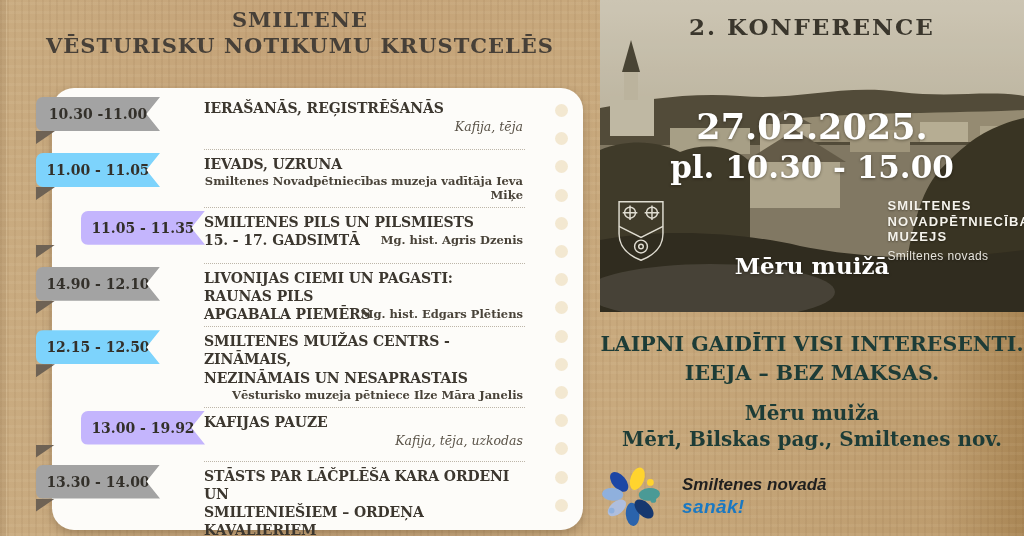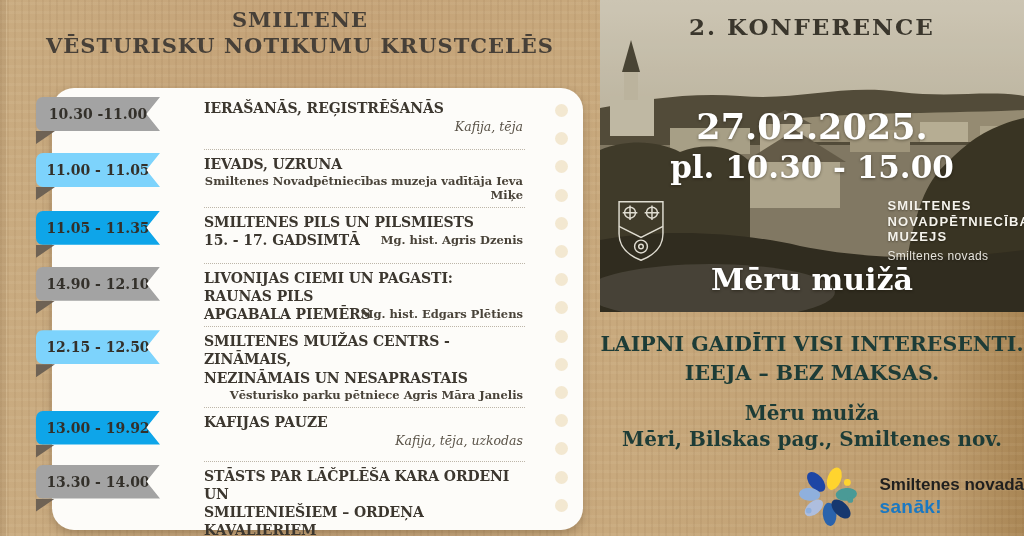--- a/index.html
+++ b/index.html
@@ -21,21 +21,21 @@
   .card{position:absolute;left:52px;top:88px;width:531px;height:442px;background:#fdfcf9;
     border-radius:22px;box-shadow:0 4px 10px rgba(70,45,20,.28);overflow:visible;}
   .rows{padding-top:6px;}
   .row{display:grid;grid-template-columns:152px 1fr;align-items:start;}
   .ribwrap{position:relative;left:-16px;width:124px;margin-top:3px;}
   .rib{position:relative;width:124px;height:34px;display:flex;align-items:center;justify-content:center;
     font-weight:bold;font-size:14px;color:#33302a;border-radius:7px 0 0 7px;
     clip-path:polygon(0 0,100% 0,89% 50%,100% 100%,0 100%);}
   .fold{position:absolute;left:0;top:100%;width:19px;height:13px;background:#6e6254;
     clip-path:polygon(0 0,100% 0,0 100%);}
-  .c-t .rib{background:#a3a3a3;} .c-y .rib{background:#7dd3fc;} .c-b .rib{background:#0ea5e9;}
+  .c-t .rib{background:#a3a3a3;} .c-y .rib{background:#7dd3fc;} .c-b .rib{background:#c4b5fd;margin-left:45px;}
   .content{margin-right:58px;border-bottom:1.6px dotted #bdb6a9;padding:5px 2px 4px 0;position:relative;}
   .row:last-of-type .content{border-bottom:none;}
   .stitle{font-weight:bold;font-size:14px;color:#3c372f;line-height:1.3;letter-spacing:-.1px;}
   .note{text-align:right;font-weight:bold;font-size:11.5px;color:#494339;margin-top:2px;line-height:1.2;}
   .itnote .note{font-style:italic;font-weight:normal;font-size:12.5px;color:#5a5348;}
   .pull .note{margin-top:-15px;}
   .mh46{min-height:46px;} .mh44{min-height:44px;} .mh48{min-height:48px;}
   .mh50{min-height:50px;} .mh52{min-height:52px;}
   .dots{position:absolute;right:15px;top:16px;height:calc(100% - 34px);display:flex;
     flex-direction:column;justify-content:space-between;}
@@ -48,27 +48,27 @@
     letter-spacing:2px;color:#3a362c;}
   .wtxt{position:absolute;width:100%;text-align:center;color:#fff;font-weight:bold;
     text-shadow:0 1px 3px rgba(20,15,5,.45);}
   .date{top:106px;font-size:35px;}
   .time{top:149px;font-size:31px;}
   .mlogo{position:absolute;top:198px;width:100%;display:flex;justify-content:space-between;
     align-items:center;gap:11px;padding-left:16px;}
   .mtext{font-family:"Liberation Sans",sans-serif;font-size:13px;font-weight:600;letter-spacing:1.2px;
     color:#f5f3ec;line-height:1.2;text-align:left;text-shadow:0 1px 2px rgba(20,15,5,.4);}
   .msub{font-weight:400;font-size:12px;letter-spacing:.4px;margin-top:4px;opacity:.92;}
-  .venue{top:262px;font-size:30px;}
+  .venue{top:252px;font-size:23px;}
   .info{position:absolute;left:0;top:312px;width:424px;bottom:0;text-align:center;color:#1d3c37;}
   .invite{font-weight:bold;font-size:20.5px;line-height:1.4;}
   .invite.first{margin-top:18px;}
   .addr{font-weight:bold;font-size:20px;line-height:1.3;}
   .addr.first{margin-top:13px;}
-  .brand{margin-top:13px;display:flex;justify-content:flex-end;align-items:center;gap:20px;}
+  .brand{margin-top:13px;display:flex;justify-content:flex-start;align-items:center;gap:20px;font-style:italic;}
   .btext{text-align:left;font-family:"Liberation Sans",sans-serif;}
   .b1{font-size:17px;font-weight:600;color:#1f1f1f;line-height:1.2;}
   .b2{font-size:19px;font-weight:bold;color:#1a78c2;letter-spacing:.4px;}
 </style>
 </head>
 <body>
 
 <div class="poster">
 
   <div class="left">
@@ -129,21 +129,21 @@
         </div>
 
         <div class="row">
           <div class="ribwrap c-y">
             <div class="rib">12.15 - 12.50</div>
             <div class="fold"></div>
           </div>
           <div class="content mh50">
             <div class="stitle">SMILTENES MUIŽAS CENTRS - ZINĀMAIS,</div>
             <div class="stitle">NEZINĀMAIS UN NESAPRASTAIS</div>
-            <div class="note">Vēsturisko parku pētniece Agris Māra Janelis</div>
+            <div class="note">Vēsturisko muzeja pētniece Ilze Māra Janelis</div>
           </div>
         </div>
 
         <div class="row">
           <div class="ribwrap c-b">
             <div class="rib">13.00 - 19.92</div>
             <div class="fold"></div>
           </div>
           <div class="content itnote mh44">
             <div class="stitle">KAFIJAS PAUZE</div>

